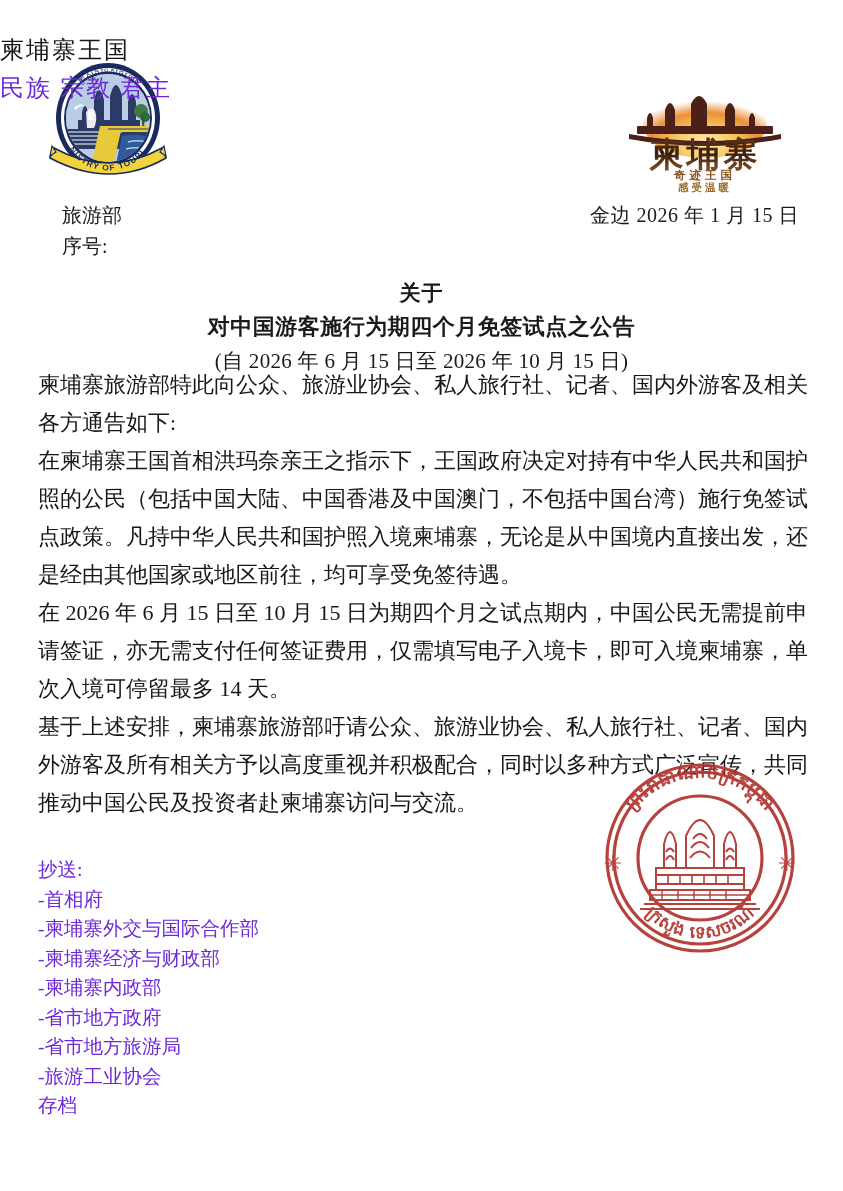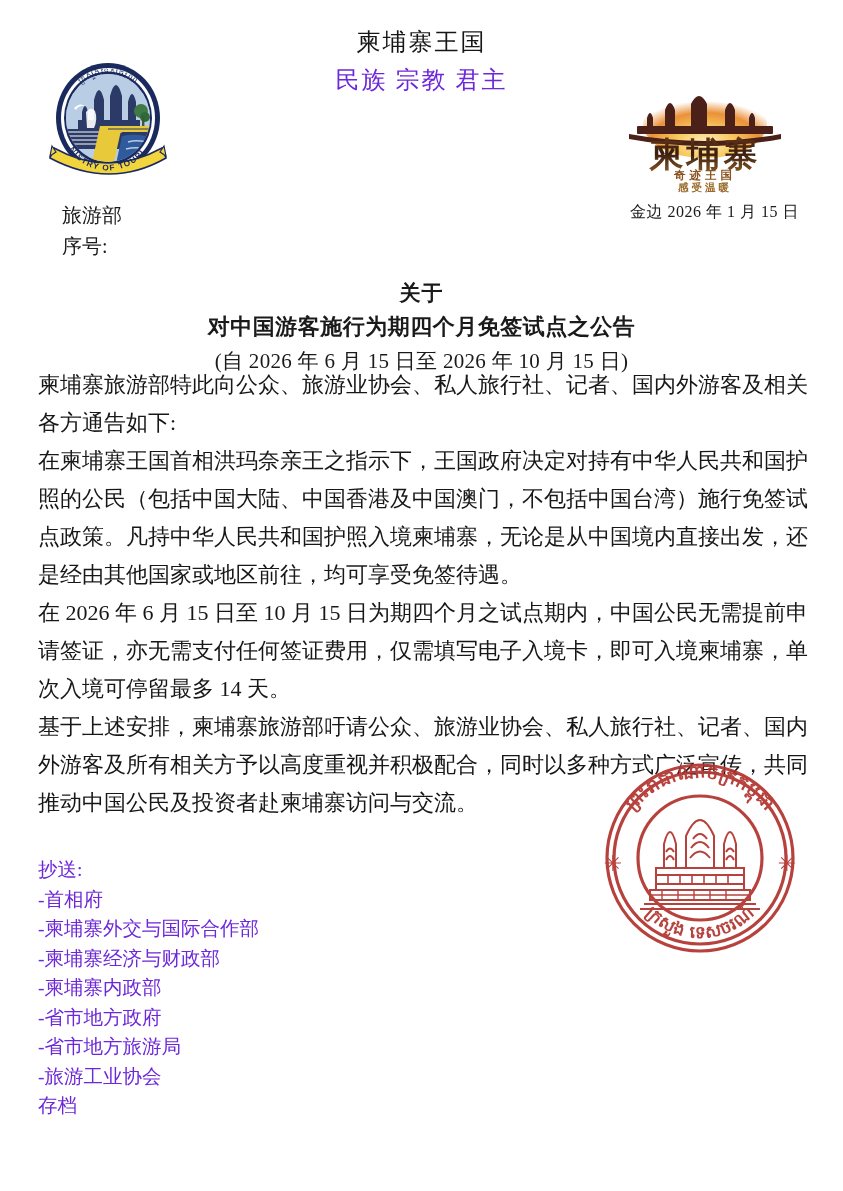--- a/index.html
+++ b/index.html
@@ -35,22 +35,21 @@
     position: absolute;
     left: 44px;
     top: 56px;
     width: 128px;
     height: 128px;
   }
 
   .kingdom-heading {
     position: absolute;
     left: 0; right: 0;
-    top: 24px;
-    text-align: center;
+    top: 32px;
   }
   .kingdom-line1 {
     font-size: 24px;
     letter-spacing: 2px;
     line-height: 1.5;
     color: #161616;
   }
   .kingdom-line2 {
     font-size: 24px;
     letter-spacing: 2px;
@@ -74,21 +73,21 @@
     font-size: 20px;
     line-height: 1.55;
   }
   .dept-name { white-space: nowrap; }
   .serial-no { white-space: nowrap; }
 
   .place-date {
     position: absolute;
     right: 44px;
     top: 202px;
-    font-size: 16px;
+    font-size: 20px;
     white-space: nowrap;
     letter-spacing: 0.5px;
   }
 
   
   .title-block {
     position: absolute;
     left: 0; right: 0;
     top: 234px;
     text-align: center;

